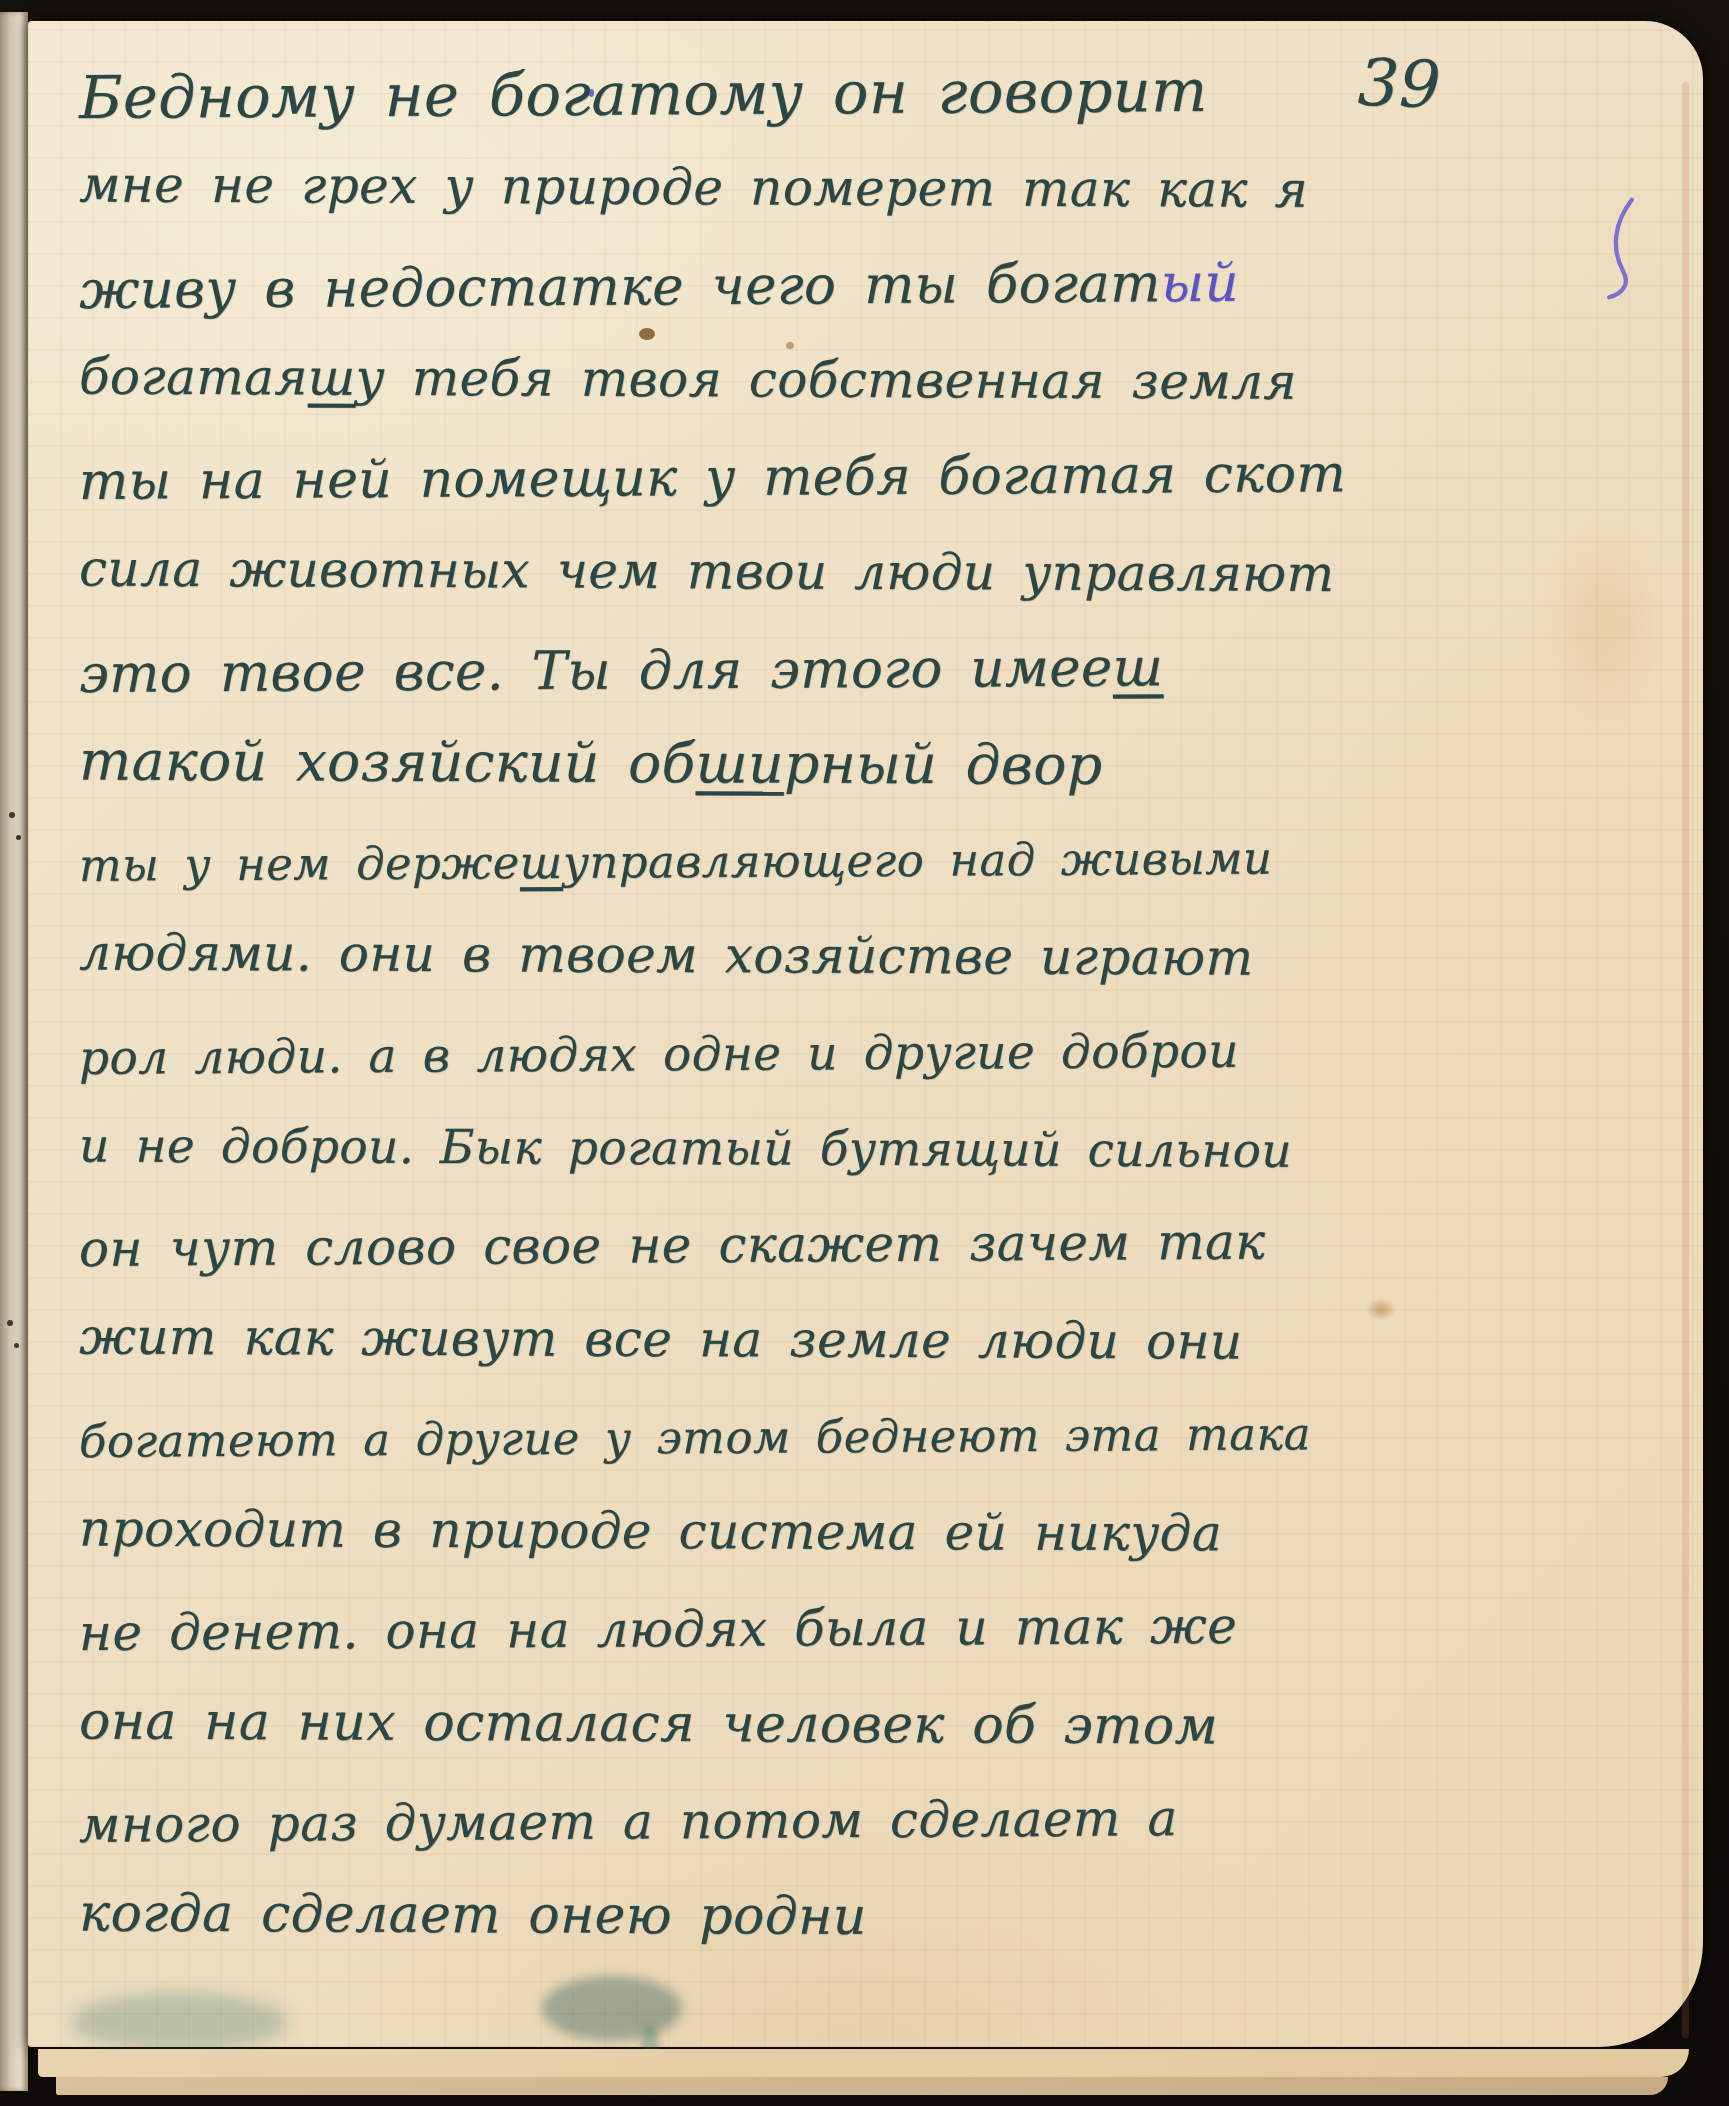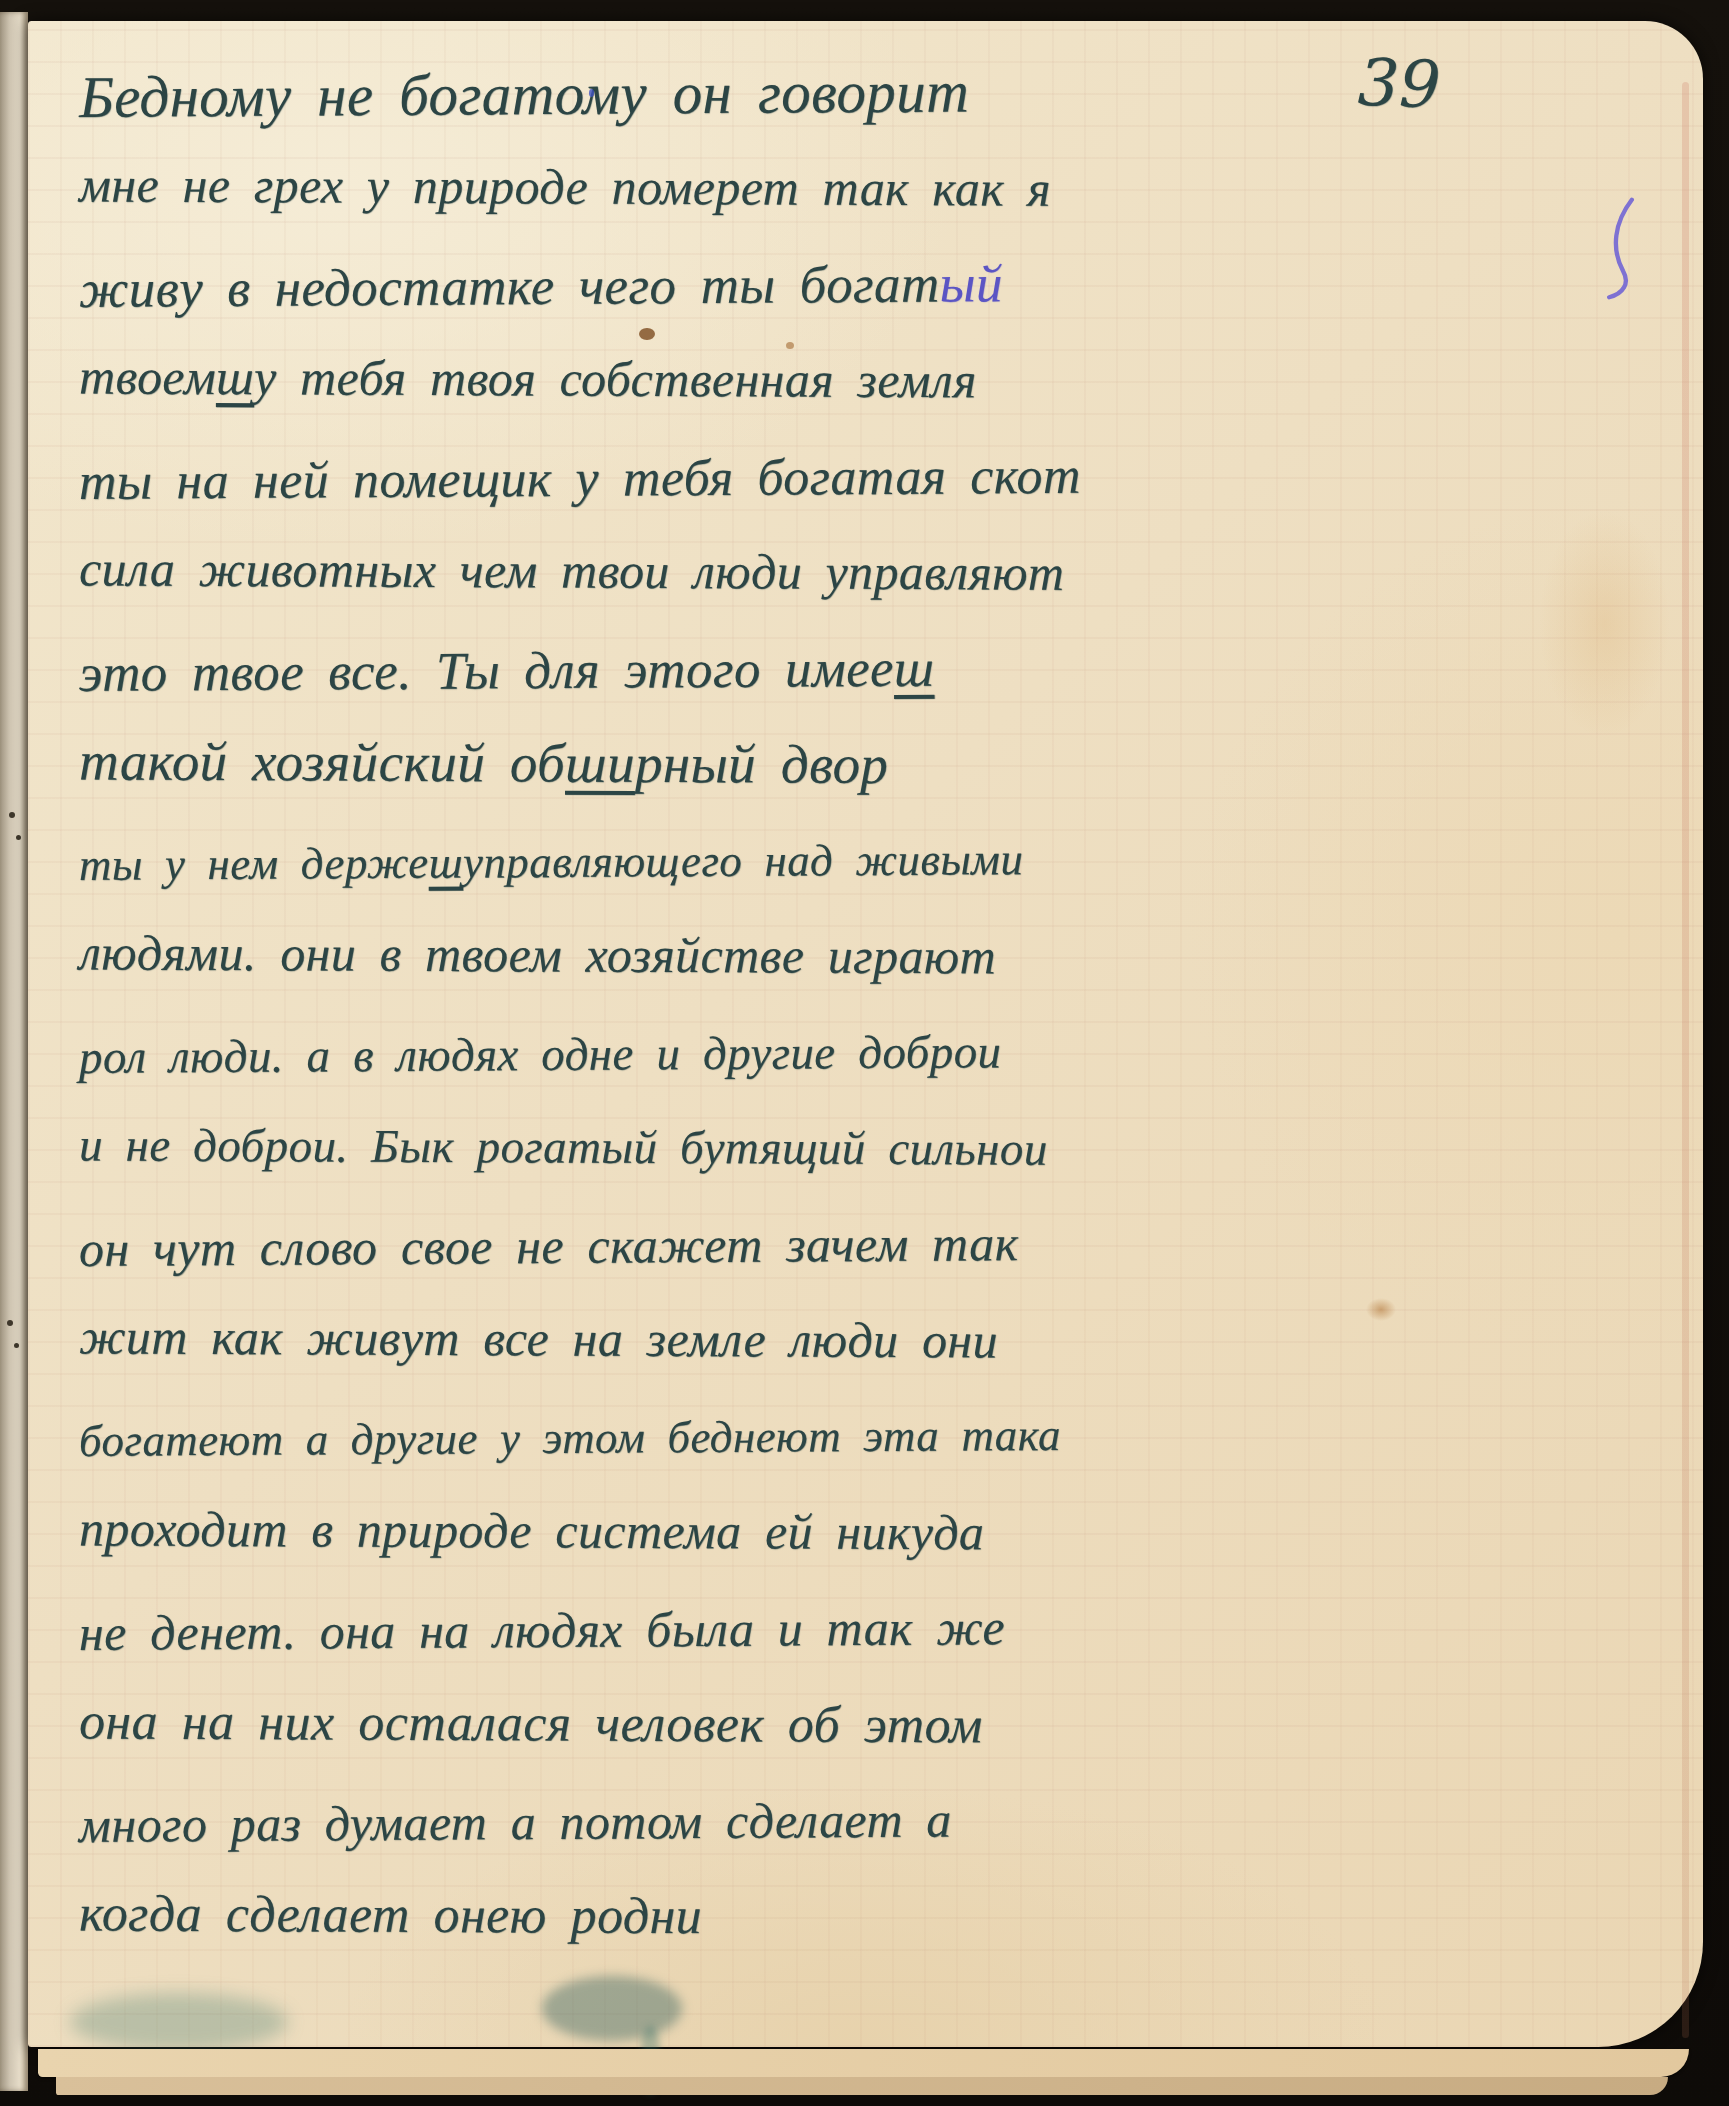--- a/index.html
+++ b/index.html
@@ -28,21 +28,21 @@
          repeating-linear-gradient(0deg, rgba(190,135,115,.075) 0 1.7px, transparent 1.7px 32px),
          repeating-linear-gradient(90deg, rgba(190,135,115,.06) 0 1.7px, transparent 1.7px 32px);}
   
   .edge-right{position:absolute;right:14px;top:61px;bottom:8.7px;width:7px;border-radius:3.5px;
         background:linear-gradient(180deg,rgba(205,120,100,.25),rgba(180,110,80,.18));}
 
   .page-number{position:absolute;top:24.5px;right:262px;font-style:italic;
         font-size:65px;color:#2c4545;transform:rotate(2deg);
         text-shadow:0.4px 0.4px 0.9px rgba(44,69,69,.5);}
 
-  .lines{position:absolute;left:51px;top:23px;right:26px;font-family:Liberation Serif, serif;}
+  .lines{position:absolute;left:51px;top:23px;right:26px;}
   .line{height:96px;display:flex;align-items:center;white-space:nowrap;overflow:visible;
         font-style:italic;font-size:50px;color:#2c4545;word-spacing:10.5px;letter-spacing:0.4px;
         text-shadow:0.5px 0.5px 0.9px rgba(44,69,69,.55);}
   .line:nth-child(odd){transform:rotate(-.35deg);}
   .line:nth-child(even){transform:rotate(.25deg);}
   .line:nth-child(1){font-size:59px;}
   .line:nth-child(3){font-size:53px;}
   .line:nth-child(5){font-size:52px;}
   .line:nth-child(7){font-size:53px;}
   .line:nth-child(8){font-size:55px;}
@@ -102,21 +102,21 @@
           <span>Бедному не богатому он говорит</span>
         </div>
       <div class="line">
           <span>мне не грех у природе померет так как я</span>
         </div>
       <div class="line">
           <span>живу в недостатке чего ты богат</span>
           <span class="accent-blue">ый</span>
         </div>
       <div class="line">
-          <span>твоем</span>
+          <span>богатая</span>
           <span class="u">ш</span>
           <span> у тебя твоя собственная земля</span>
         </div>
       <div class="line">
           <span>ты на ней помещик у тебя богатая скот</span>
         </div>
       <div class="line">
           <span>сила животных чем твои люди управляют</span>
         </div>
       <div class="line">

